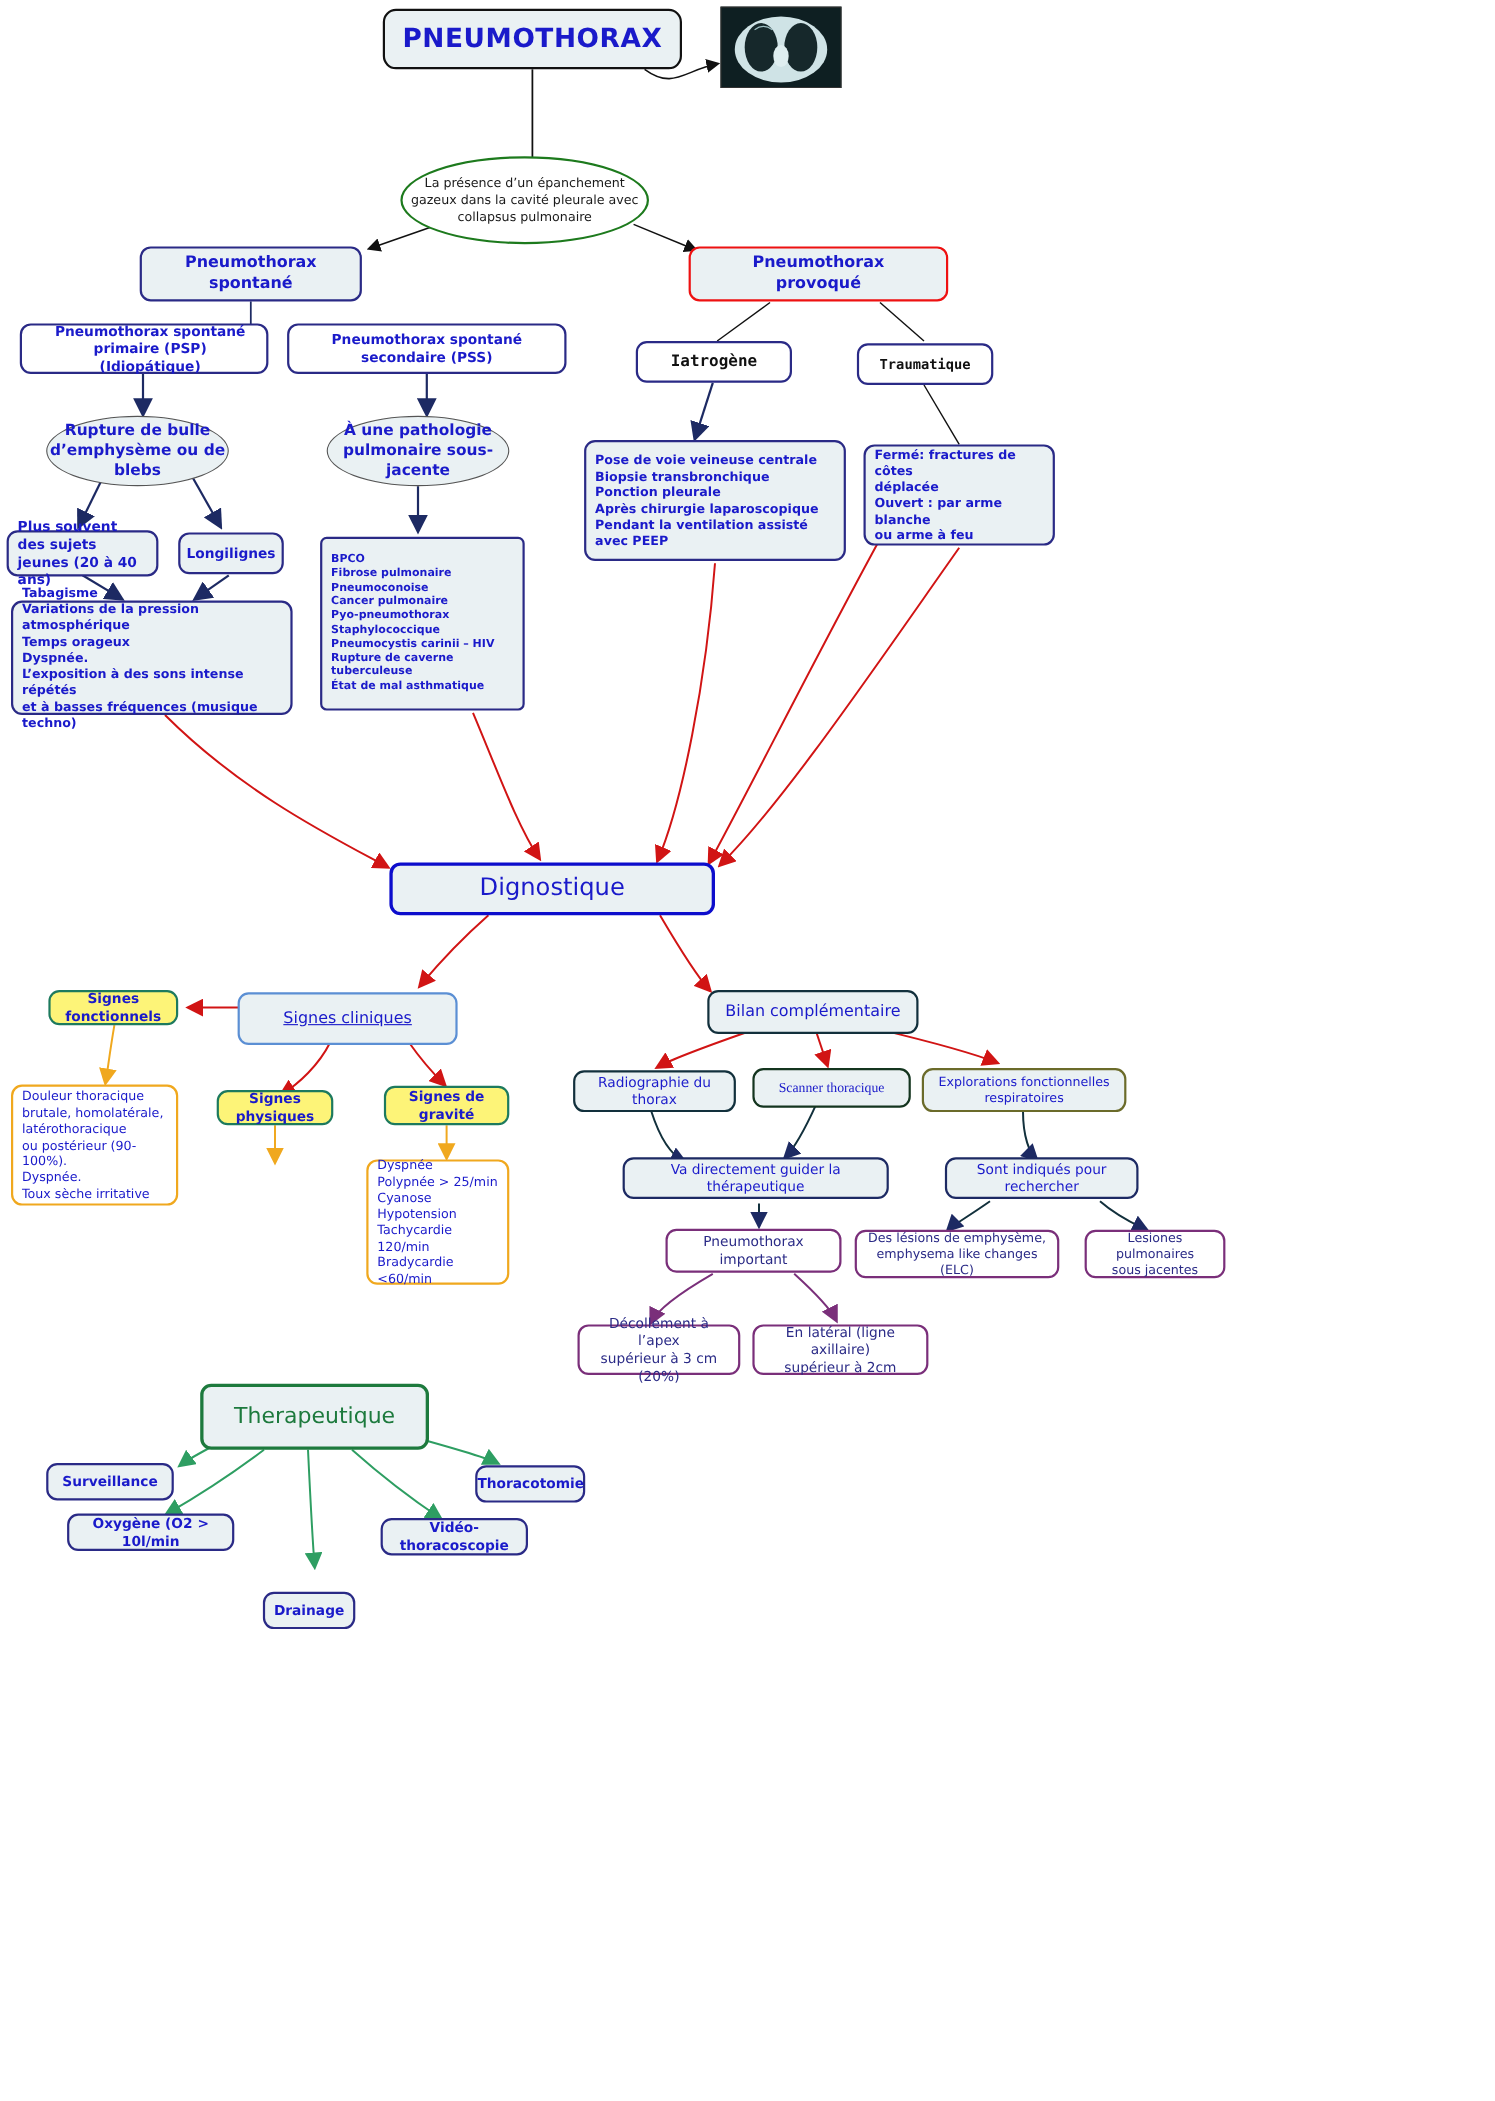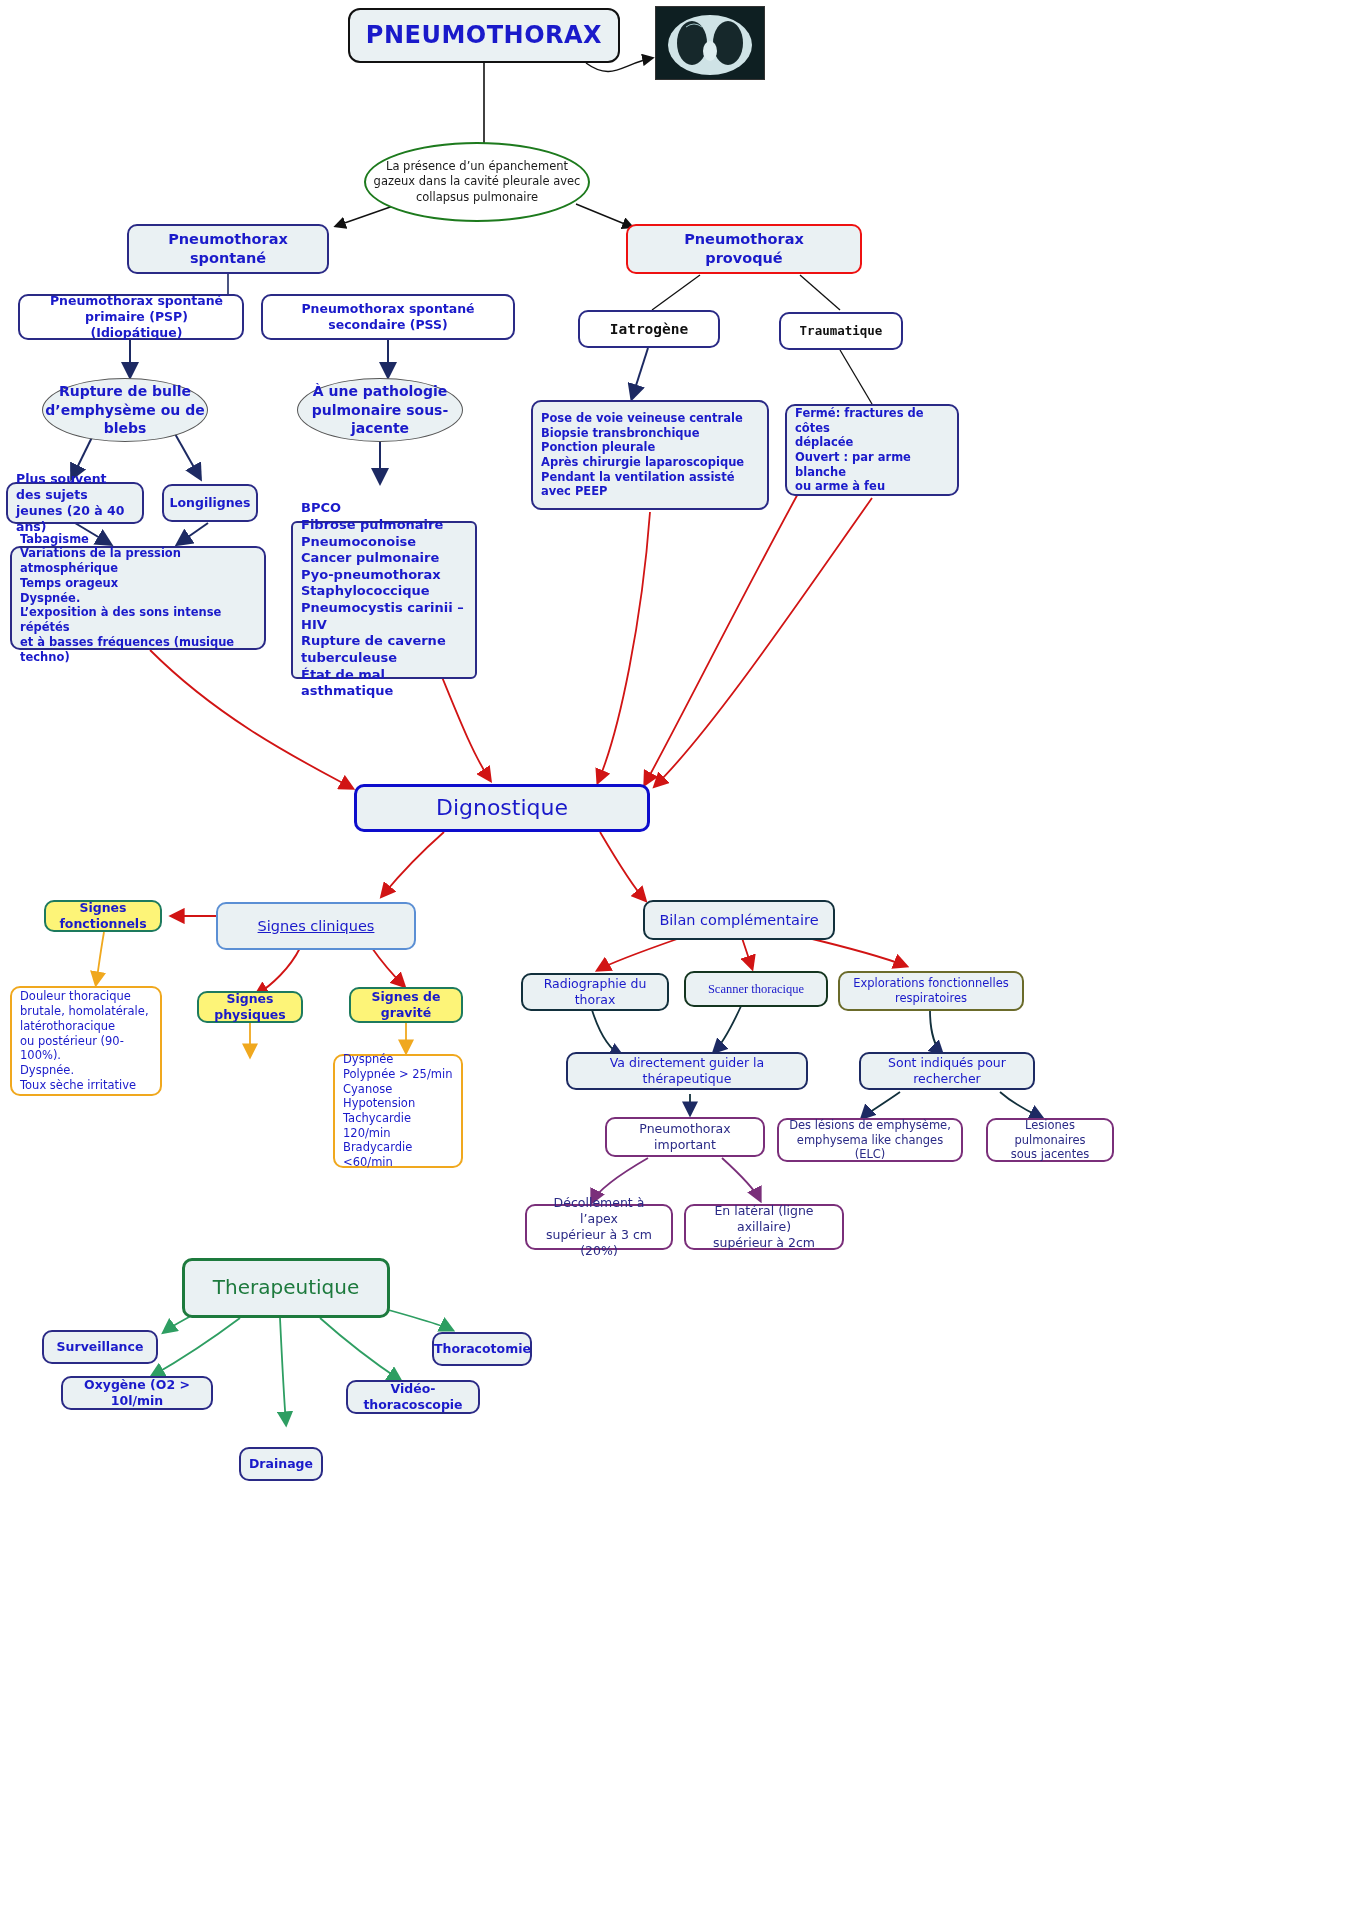--- a/index.html
+++ b/index.html
@@ -20,21 +20,21 @@
   .ell-grey{border:1.6px solid #555;background:#eaf1f3;color:#1a1aca;font-size:14px;line-height:1.35;}
   .red-border{border:2.5px solid #ee1111;}
   .thick-navy{border:3px solid #0d0dcc;}
   .yellow{background:#fdf478;border:2px solid #1d7a5e;color:#1a1aca;}
   .orange-border{background:#ffffff;border:2px solid #f0a81e;color:#1a1aca;}
   .purple-border{background:#ffffff;border:2px solid #7a2f7a;color:#2a2a86;}
   .darkteal{background:#eaf1f3;border:2.5px solid #12303c;color:#1a1aca;}
   .olive{background:#eaf1f3;border:2px solid #6b6b2a;color:#1a1aca;}
   .greenthick{background:#eaf1f3;border:3px solid #1d7a3d;color:#1d7a3d;}
   .lightblue-border{background:#eaf1f3;border:2px solid #5b8fd4;color:#1a1aca;text-decoration:underline;}
-  .f10{font-size:13px;margin-top:33px;} .f11{font-size:11.5px;} .f12{font-size:12.5px;} .f14{font-size:14.5px;}
+  .f10{font-size:10px;} .f11{font-size:11.5px;} .f12{font-size:12.5px;} .f14{font-size:14.5px;}
   .f22{font-size:22px;} .f20{font-size:20px;}
   .mono{font-family:"DejaVu Sans Mono","Liberation Mono",monospace;font-weight:bold;color:#111;}
   .thumb{position:absolute;border:1px solid #333;background:#0c1c1c;overflow:hidden;}
   .thumb .lungs{position:absolute;left:0;top:0;width:100%;height:100%;}
   .lines{white-space:pre-line;}
 </style>
 </head>
 <body>
 
 <div id="canvas">

